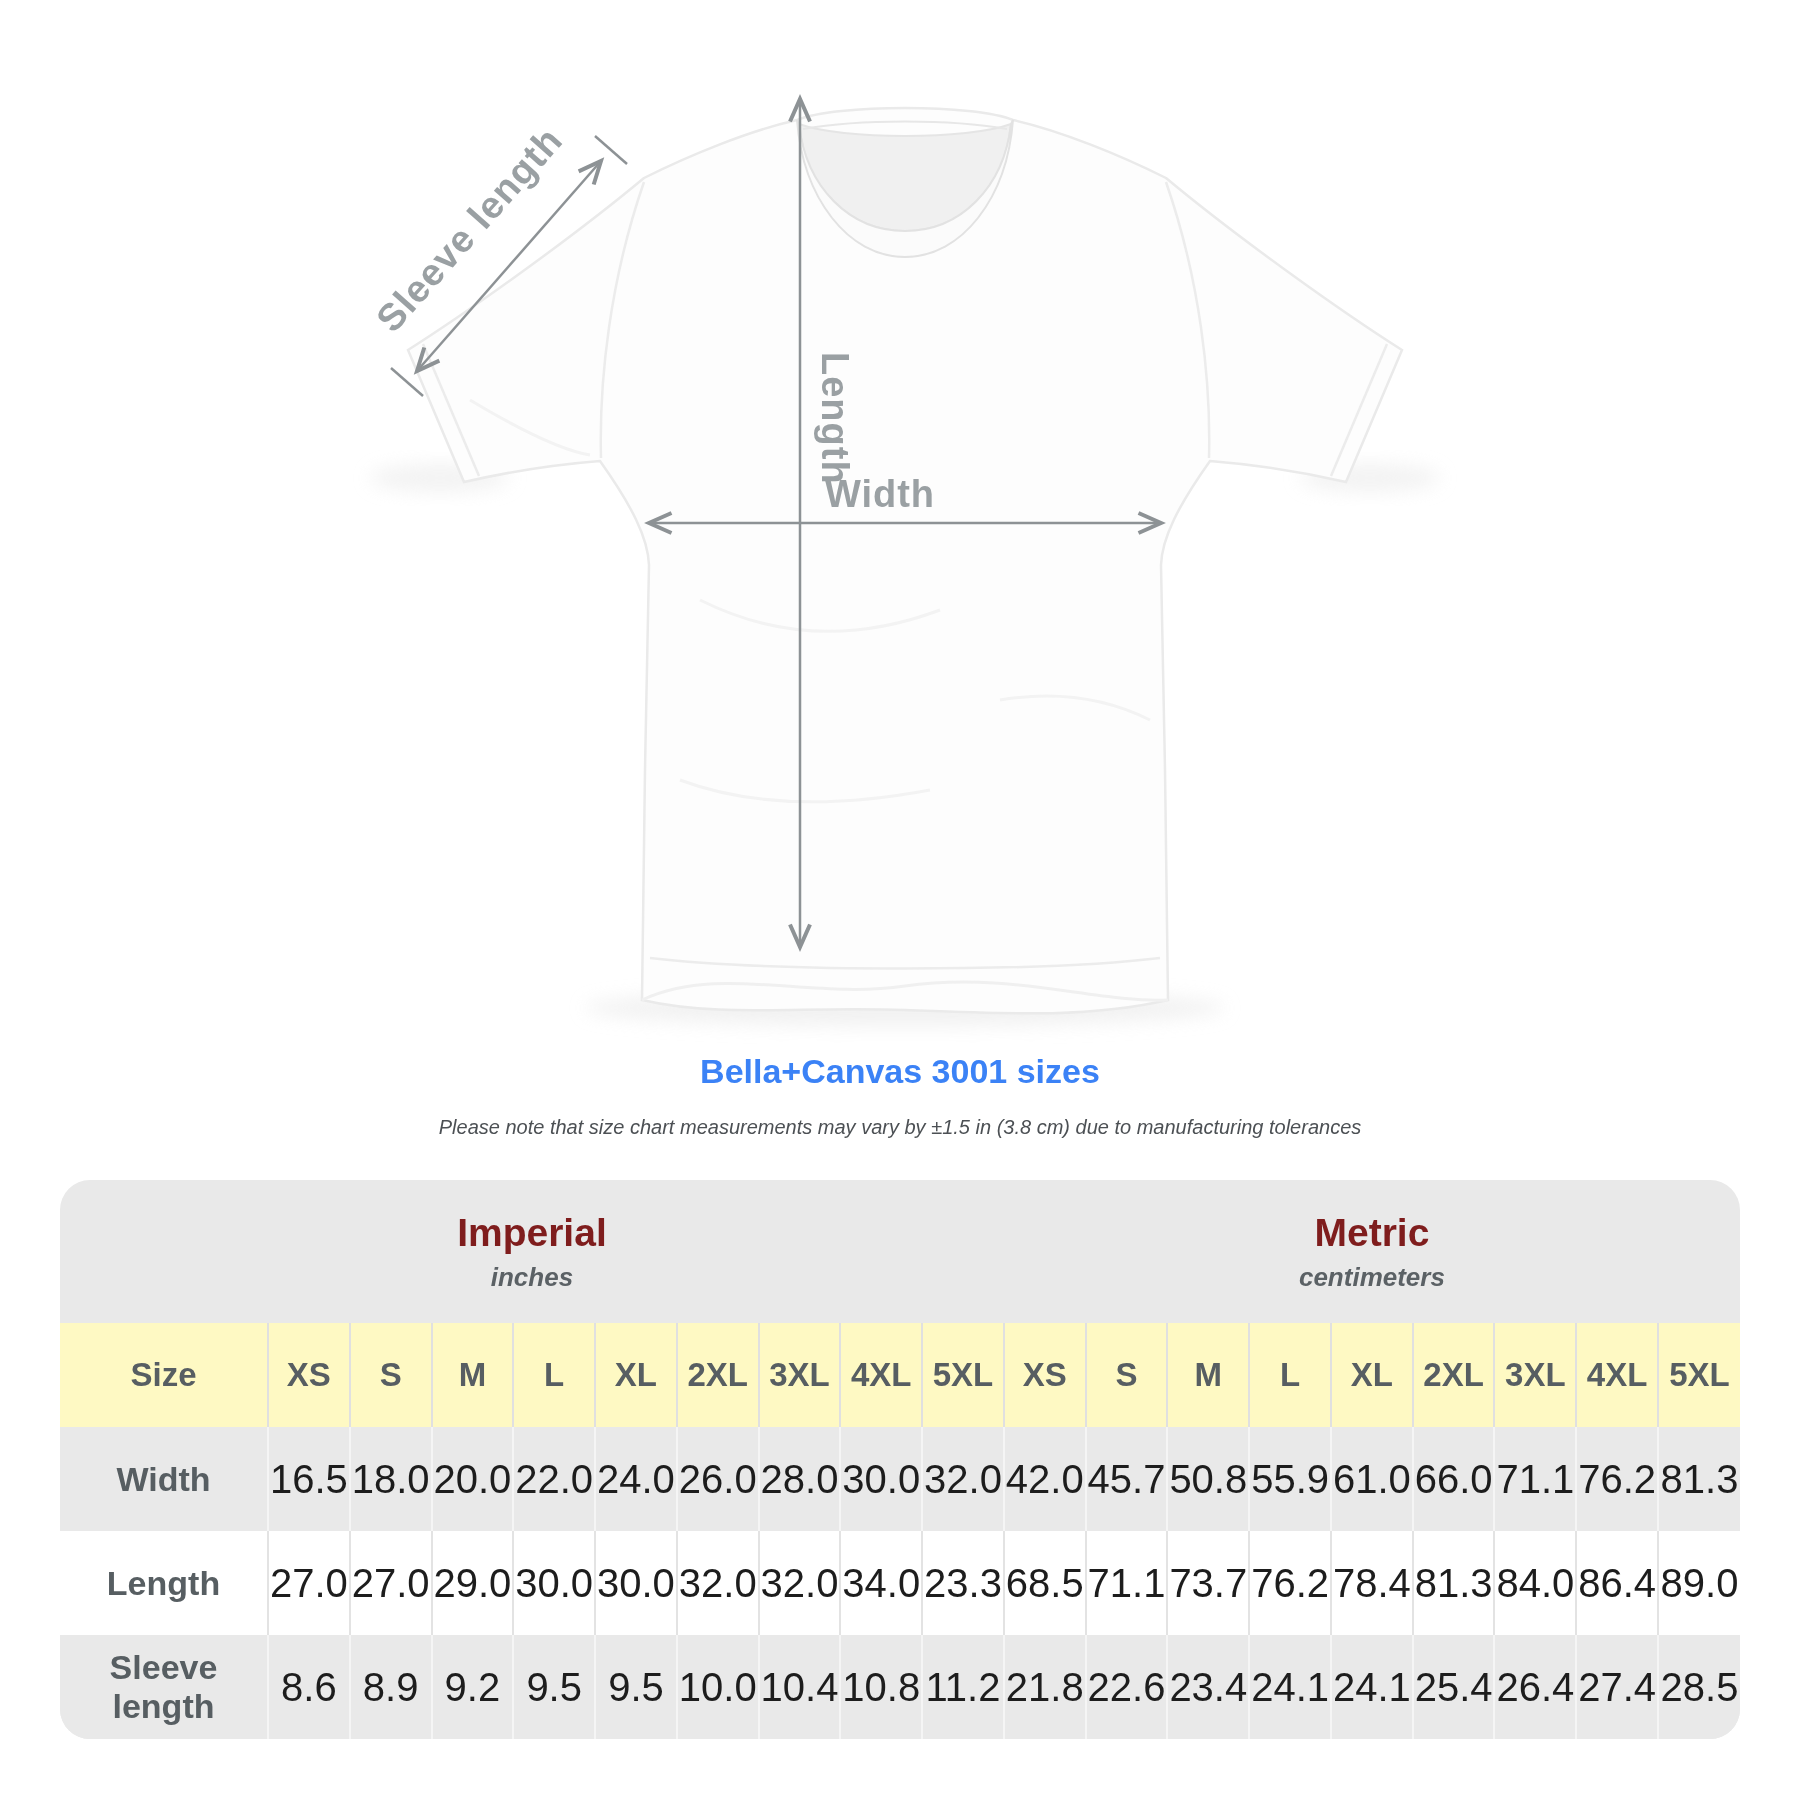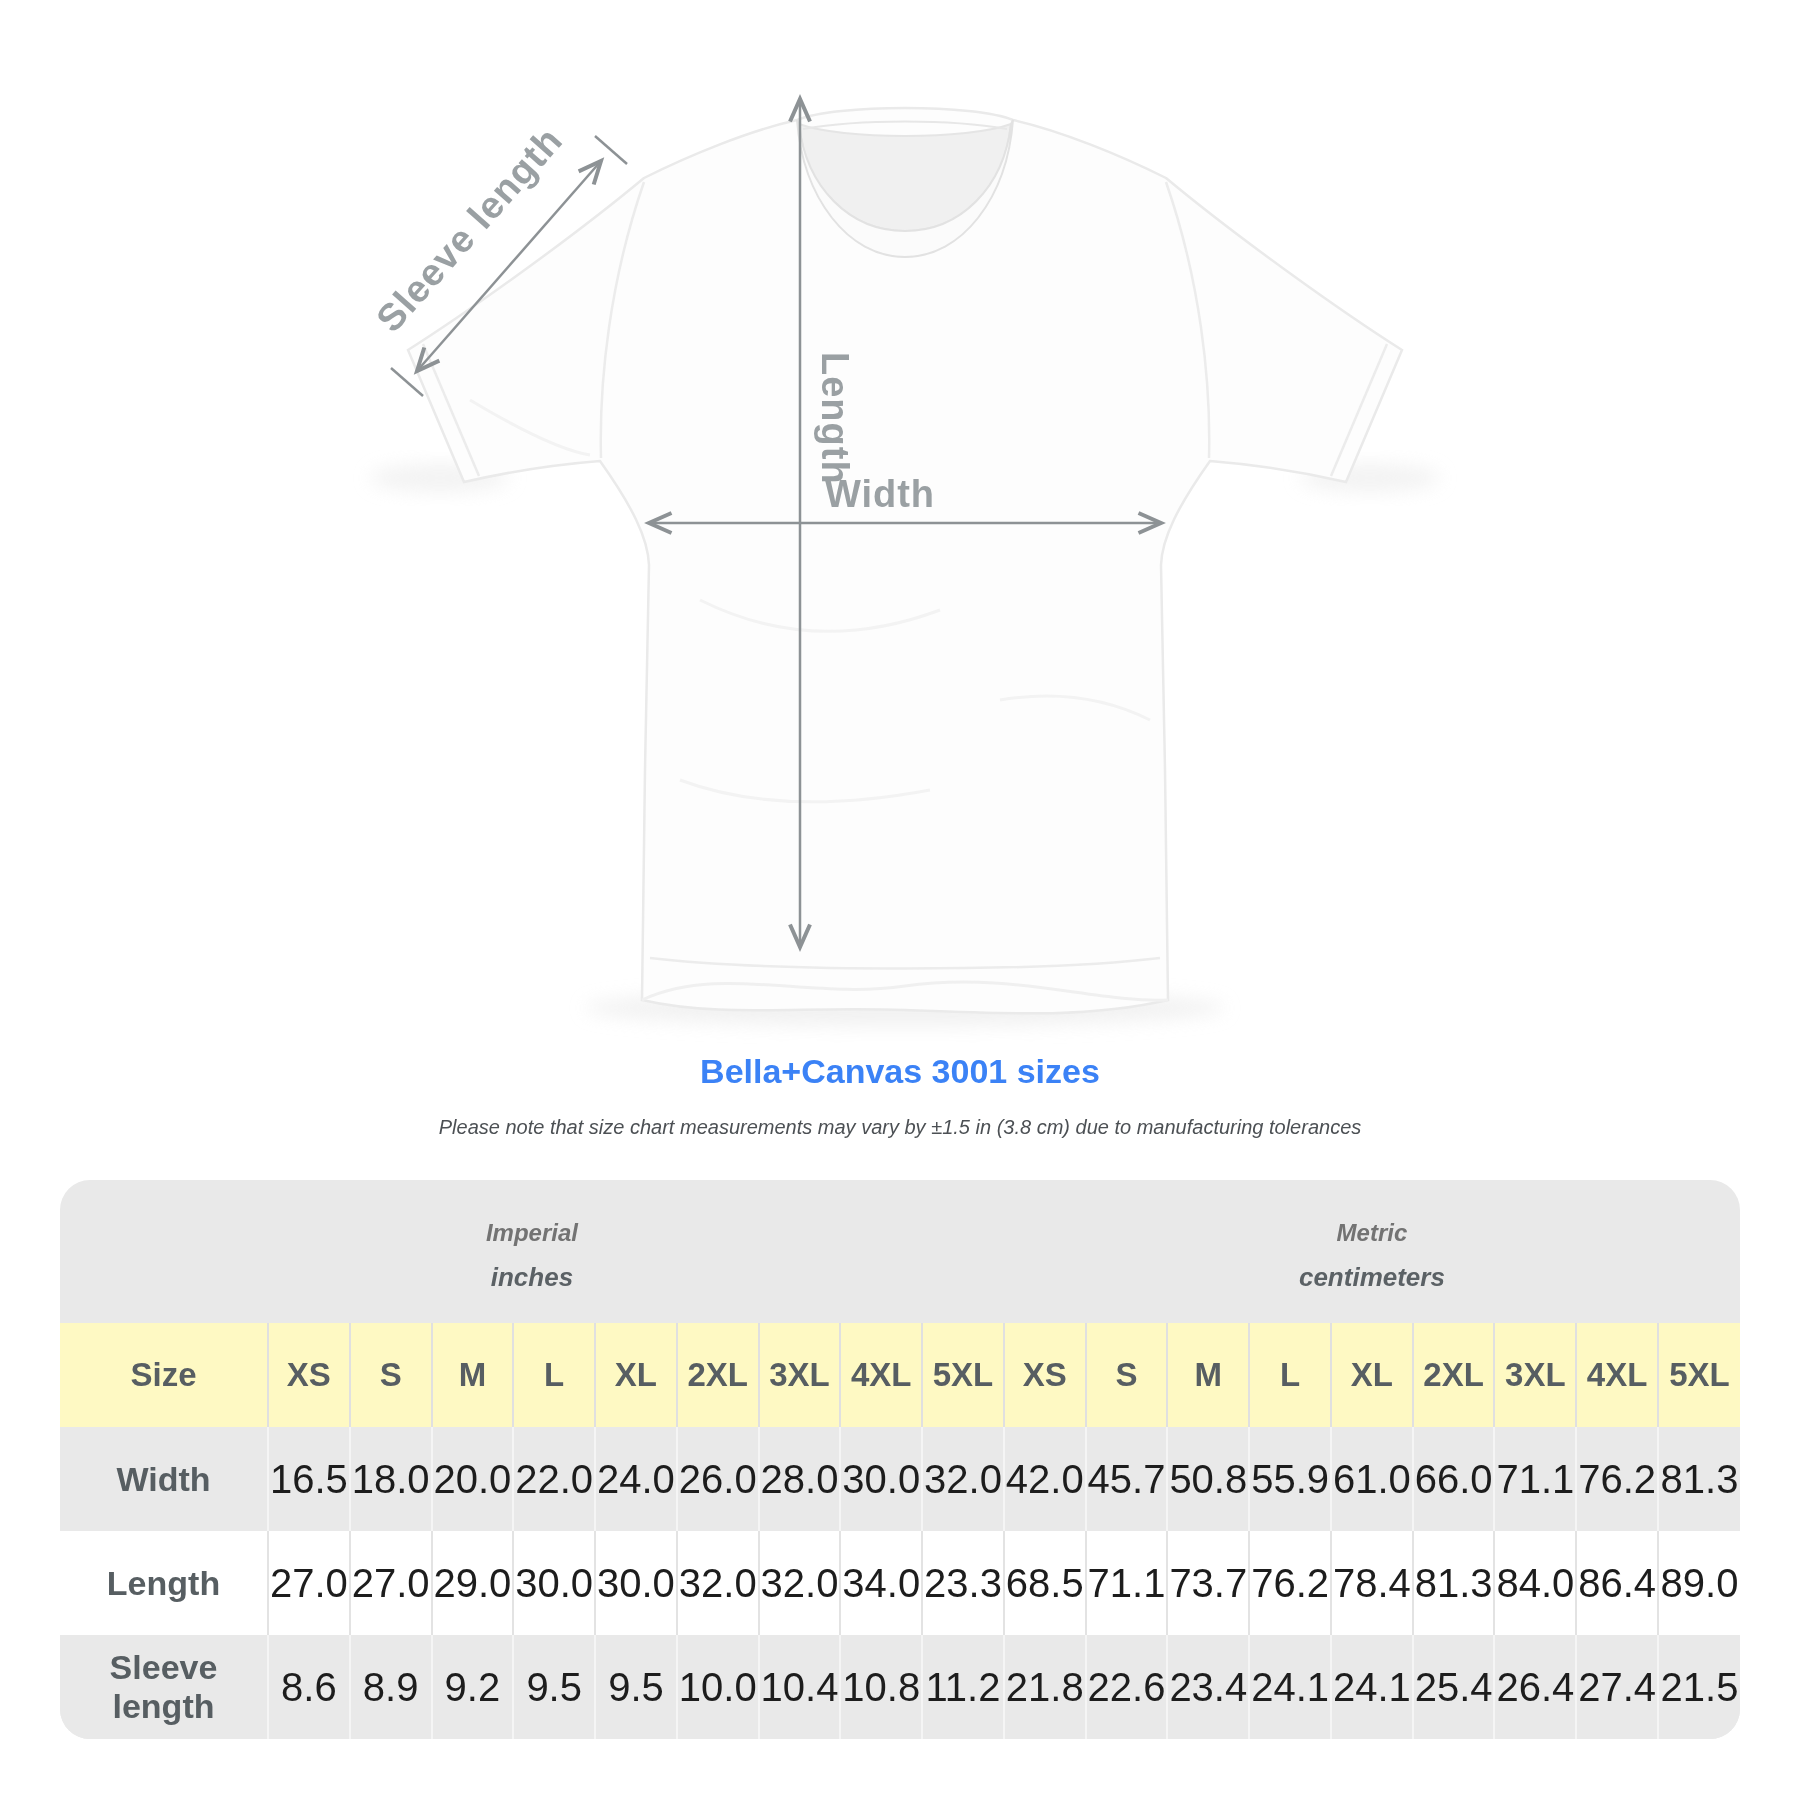--- a/index.html
+++ b/index.html
@@ -24,21 +24,21 @@
     font-size:20px;font-style:italic;color:#4c5054;
   }
   
   .table-wrap{
     position:absolute;top:1180px;left:60px;width:1680px;
     background:#e9e9e9;border-radius:30px;overflow:hidden;
   }
   table.size-table{width:100%;border-collapse:collapse;table-layout:fixed;}
   .col-label{width:208px;}
   .group-row th{height:143px;vertical-align:middle;padding:0;background:transparent;}
-  .group-label{font-size:24px;font-weight:bold;font-style:italic;color:#737373;line-height:40px;}
+  .group-label{font-size:39px;font-weight:bold;color:#7f1d1d;line-height:40px;}
   .group-sub{font-size:26px;font-style:italic;color:#5b6165;margin-top:10px;line-height:28px;}
   .head-row th{
     height:104px;background:#fef9c3;font-size:33px;font-weight:bold;color:#575e62;
     text-align:center;vertical-align:middle;padding:0;
   }
   tbody td{
     height:104px;text-align:center;vertical-align:middle;padding:0;
     font-size:40px;color:#1d1d1d;
   }
   tbody tr:nth-child(odd){background:#e9e9e9;}
@@ -234,17 +234,17 @@
           <td>10.8</td>
           <td>11.2</td>
           <td>21.8</td>
           <td>22.6</td>
           <td>23.4</td>
           <td>24.1</td>
           <td>24.1</td>
           <td>25.4</td>
           <td>26.4</td>
           <td>27.4</td>
-          <td>21.5</td>
+          <td>28.5</td>
         </tr>
       </tbody>
   </table>
 </div>
 
 </body></html>

